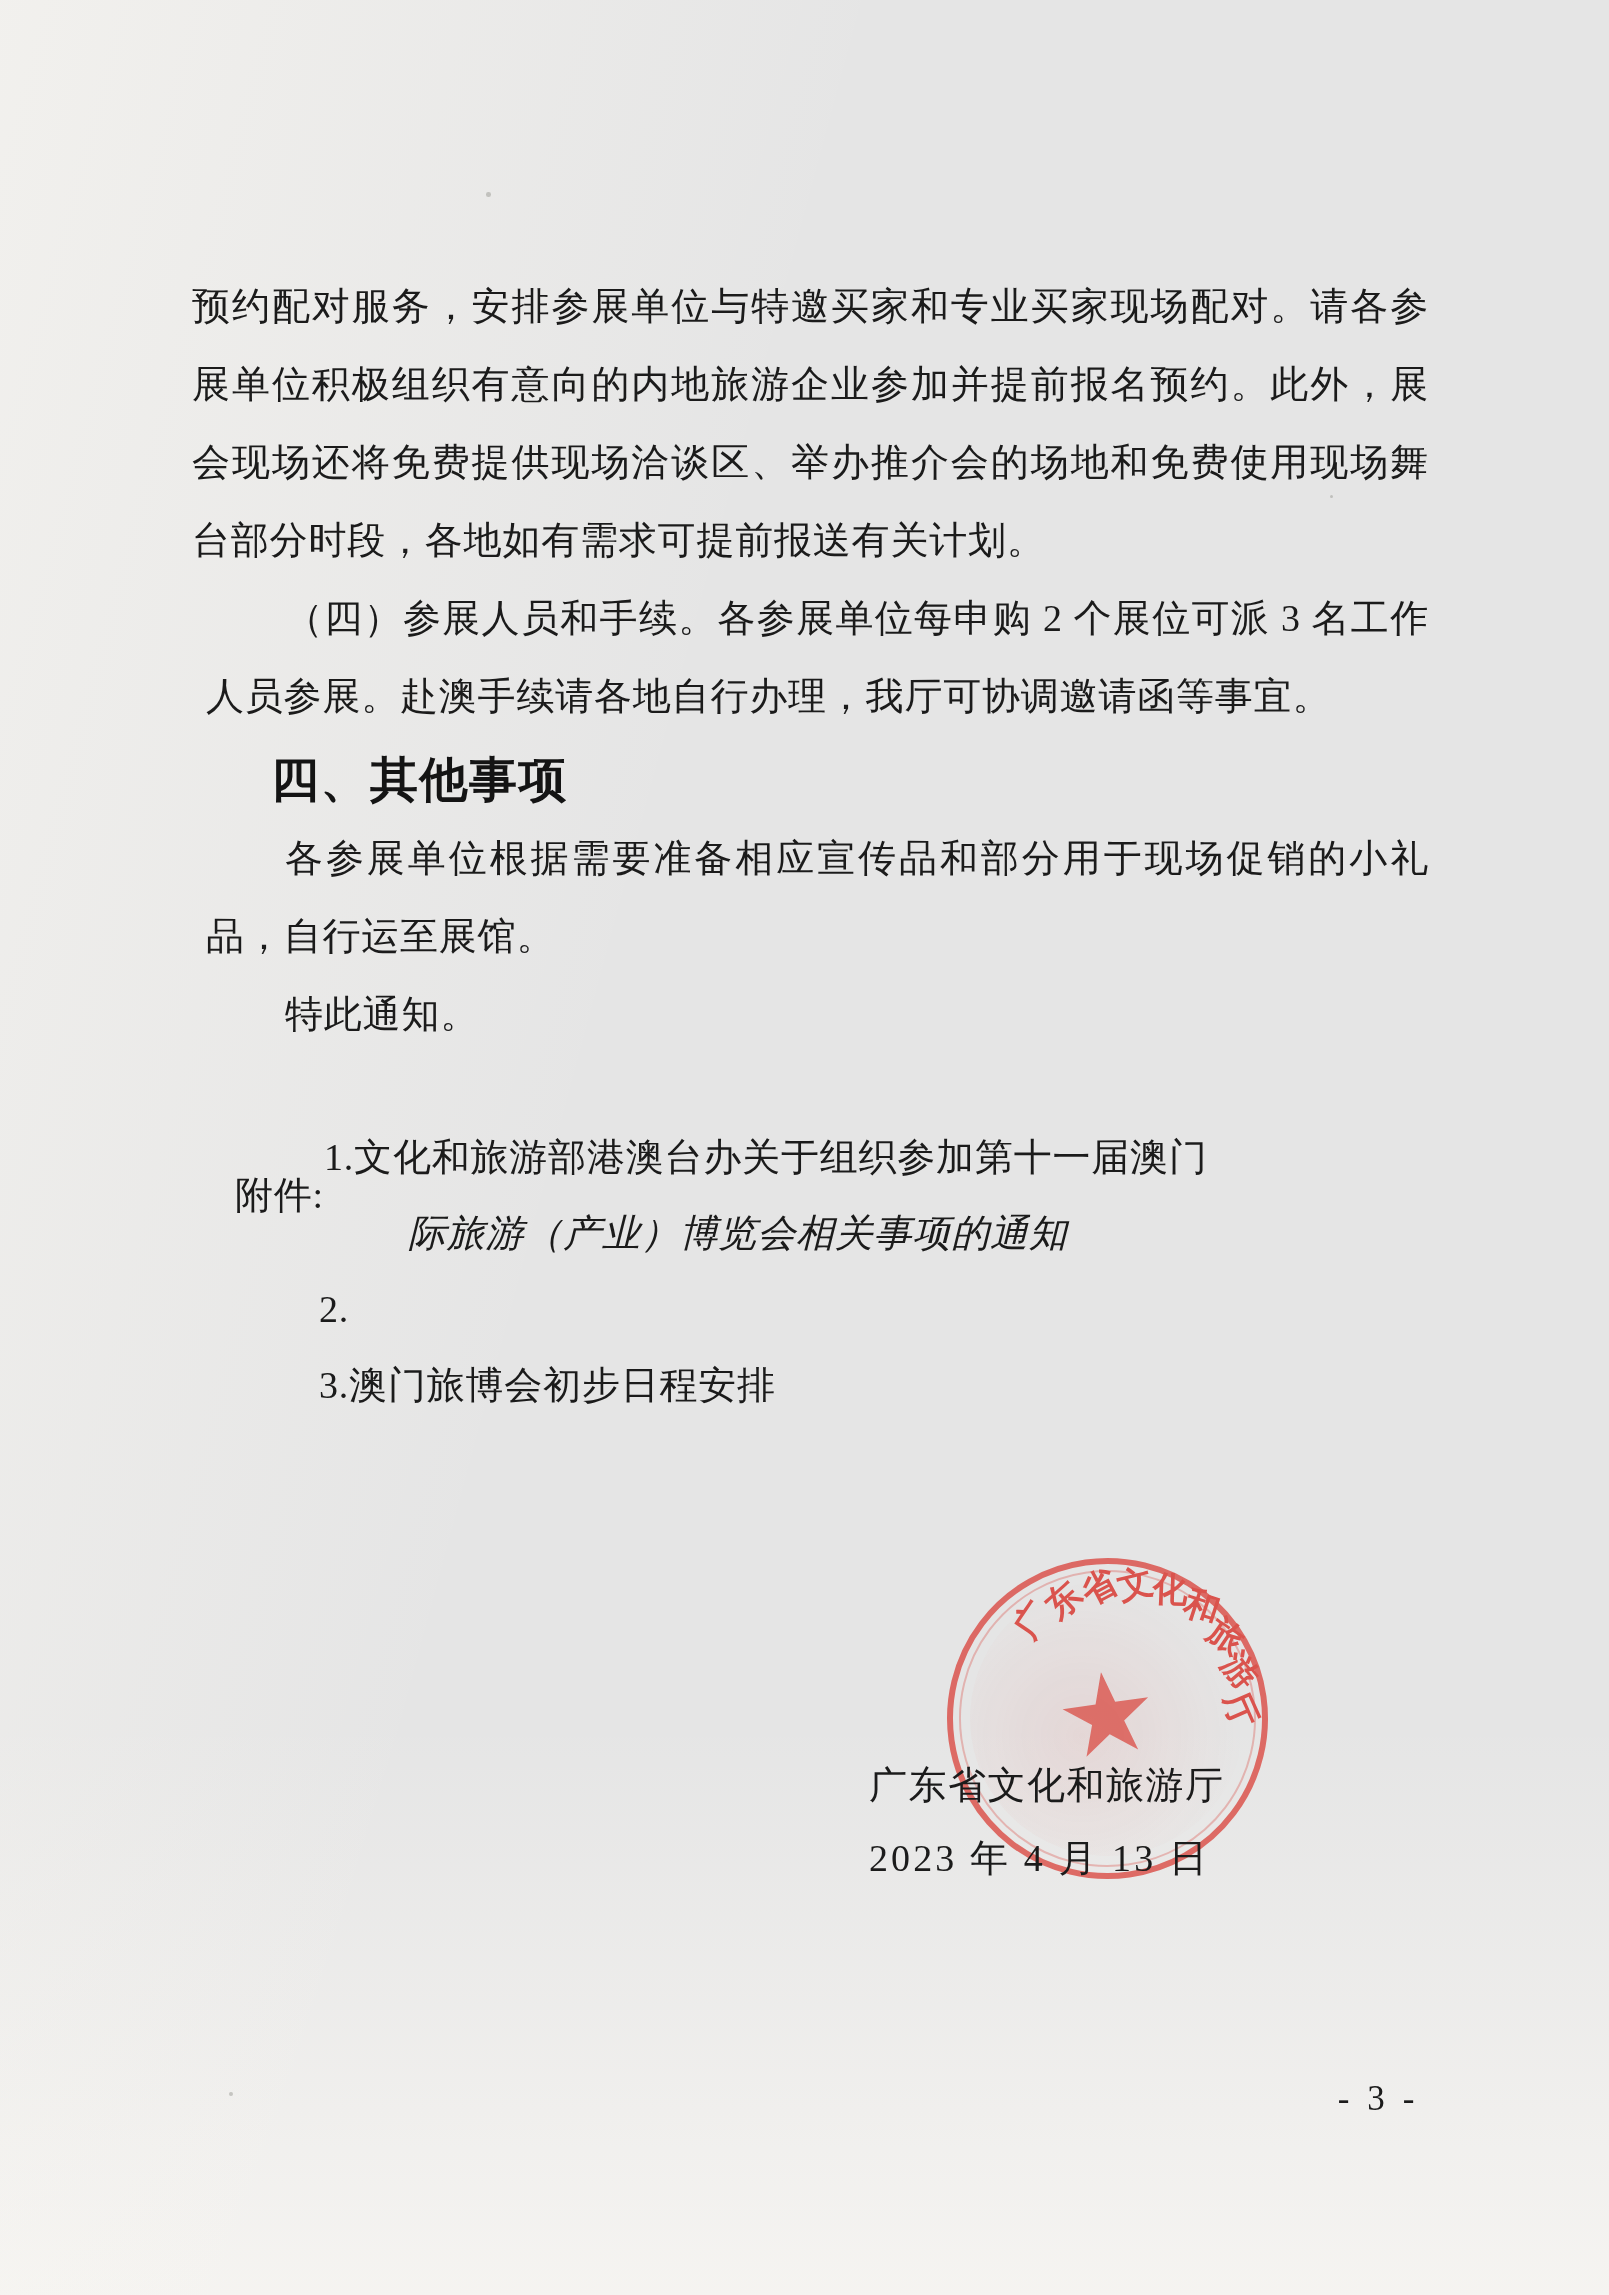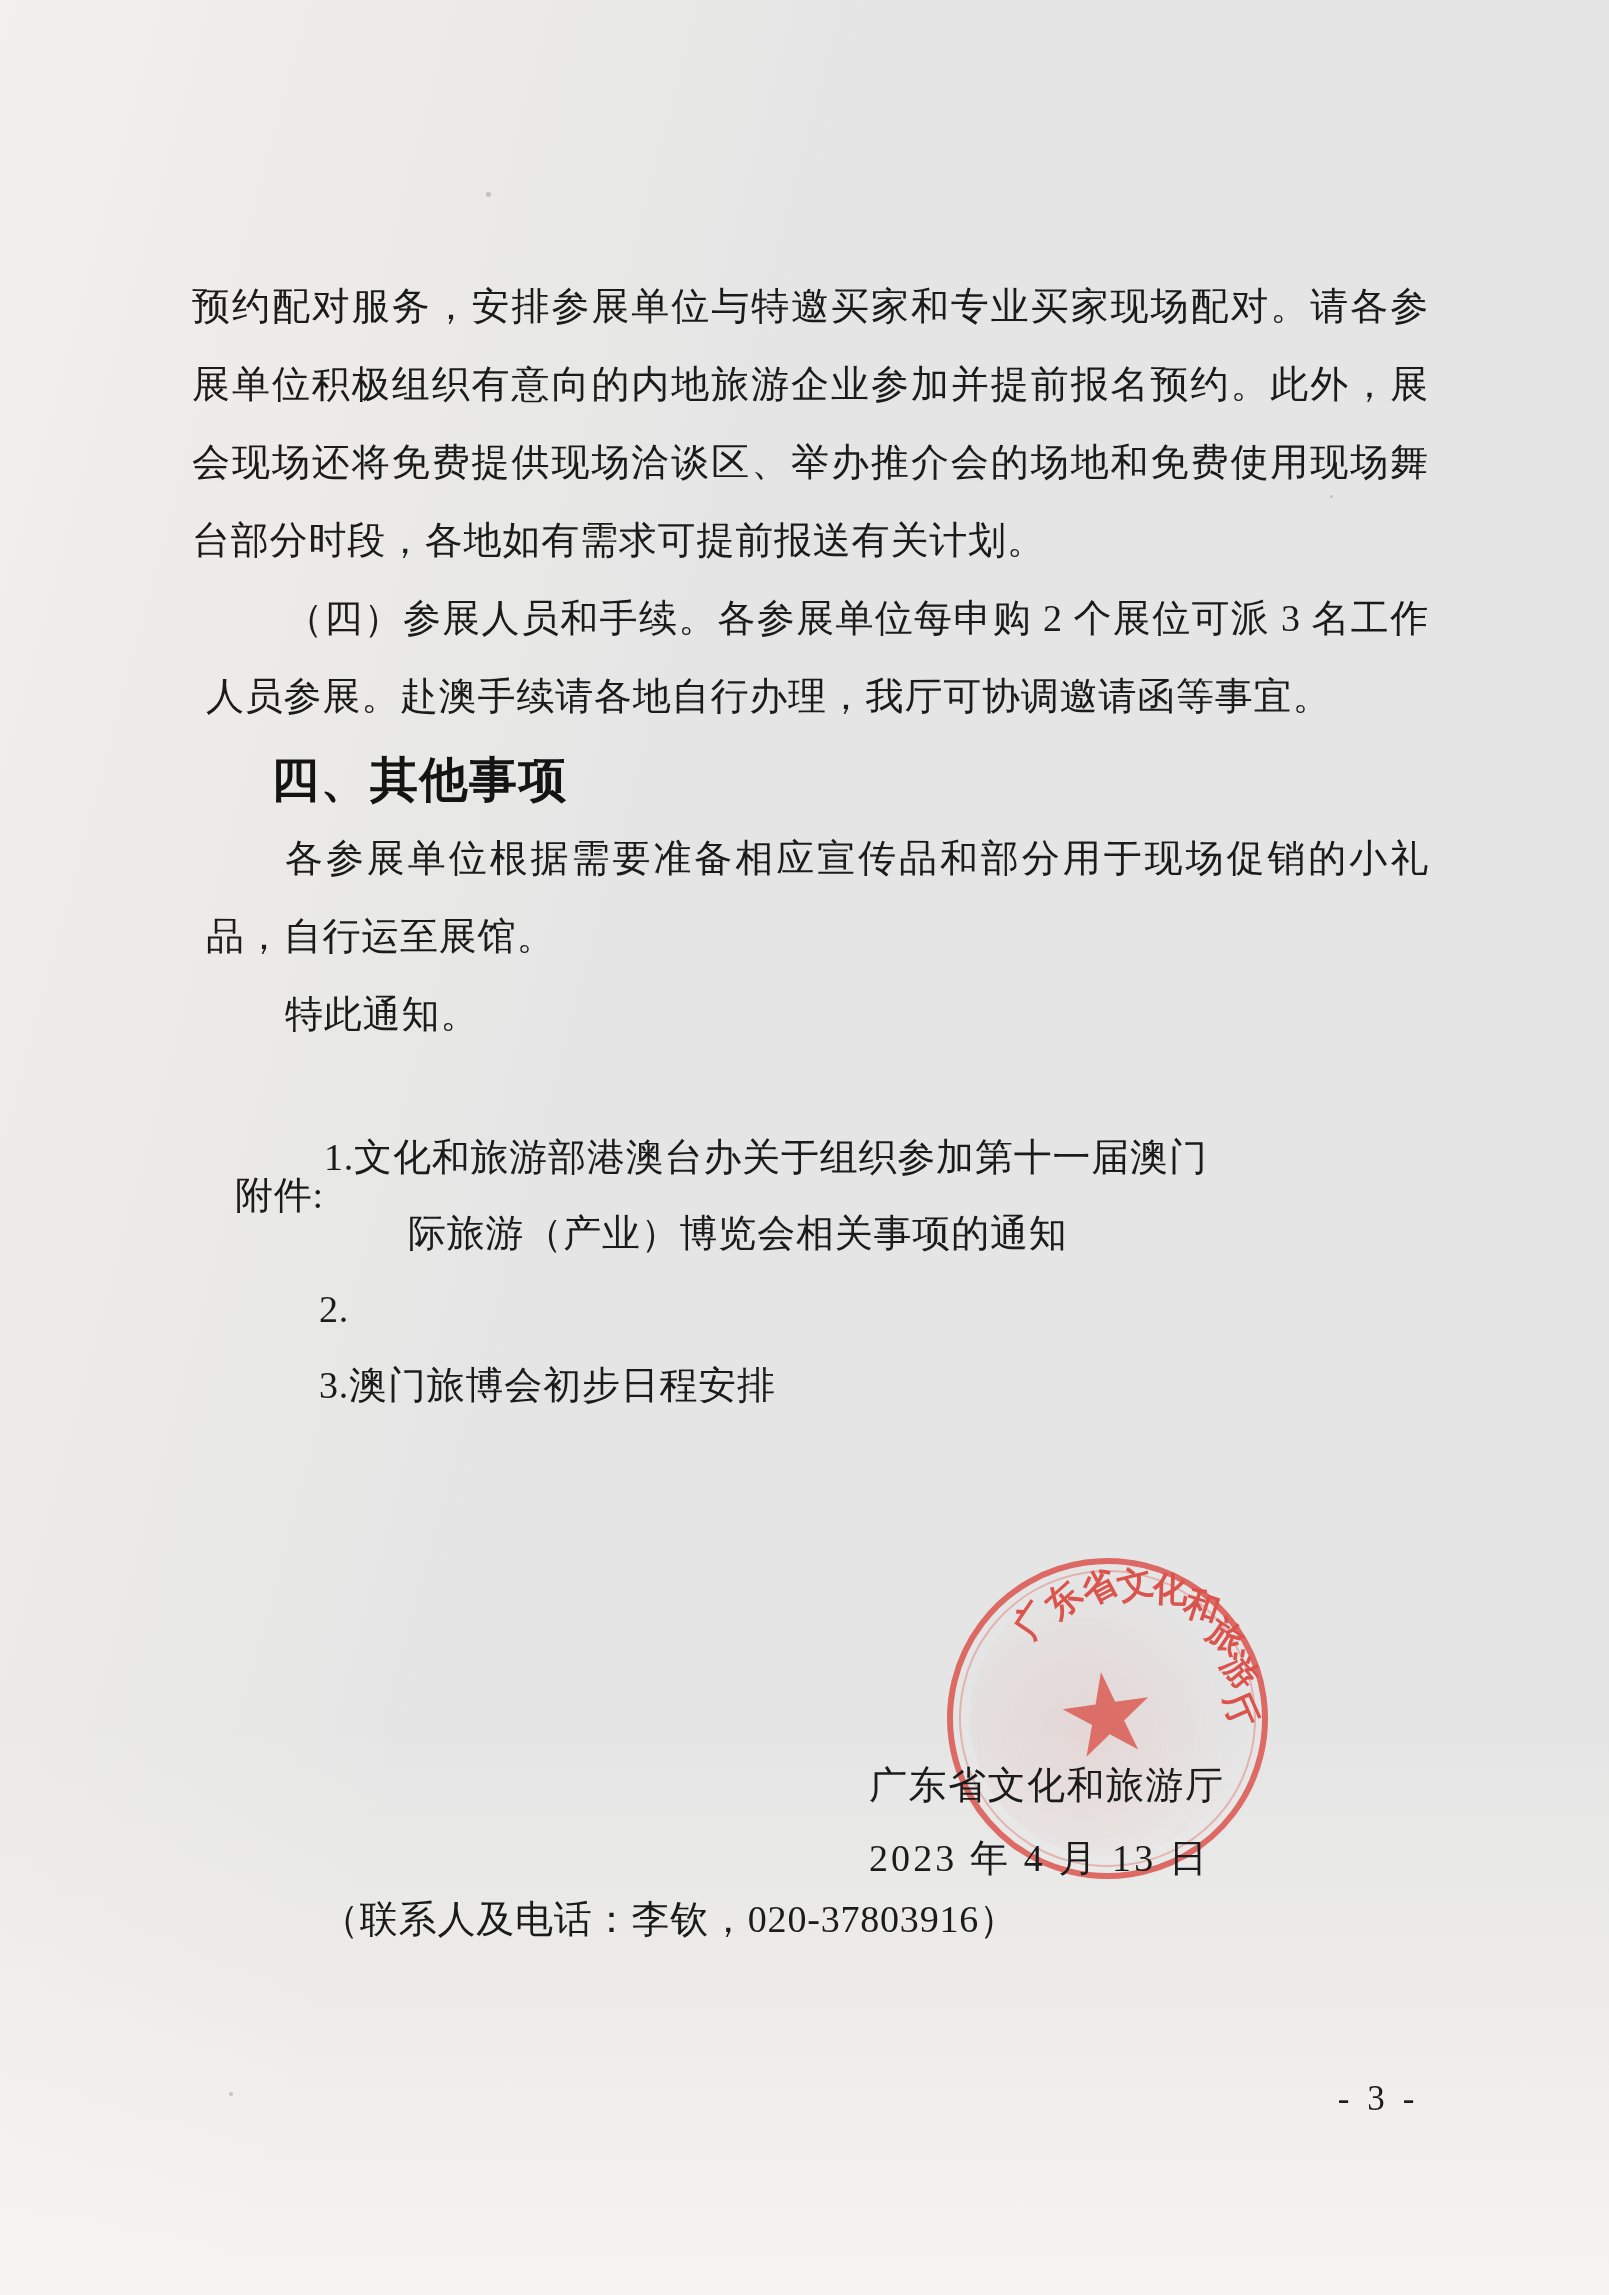--- a/index.html
+++ b/index.html
@@ -84,20 +84,21 @@
     white-space: nowrap;
   }
   .attach-txt {
     flex: 1;
   }
   .attach-cont {
     padding-left: 127px;
   }
   .attach-indent {
     padding-left: 84px;
+    font-style: italic;
   }
 
   .signature {
     position: absolute;
     right: 191px;
     top: 1749px;
     width: 550px;
     text-align: left;
     font-size: 38px;
     line-height: 73px;
@@ -265,18 +266,17 @@
       <span class="seal-char" style="left:276px; top:147px; transform:rotate(74deg);">厅</span>
     </div>
     <div class="seal-bottom"></div>
   </div>
 
   <div class="signature">
     <div>广东省文化和旅游厅</div>
     <div class="sig-line2">2023 年 4 月 13 日</div>
   </div>
 
-  <div class="contact">（联系人及电话：李钦，020-37803916）</div>
 
   <div class="page-number">- 3 -</div>
 
 </div>
 
 
 </body></html>

